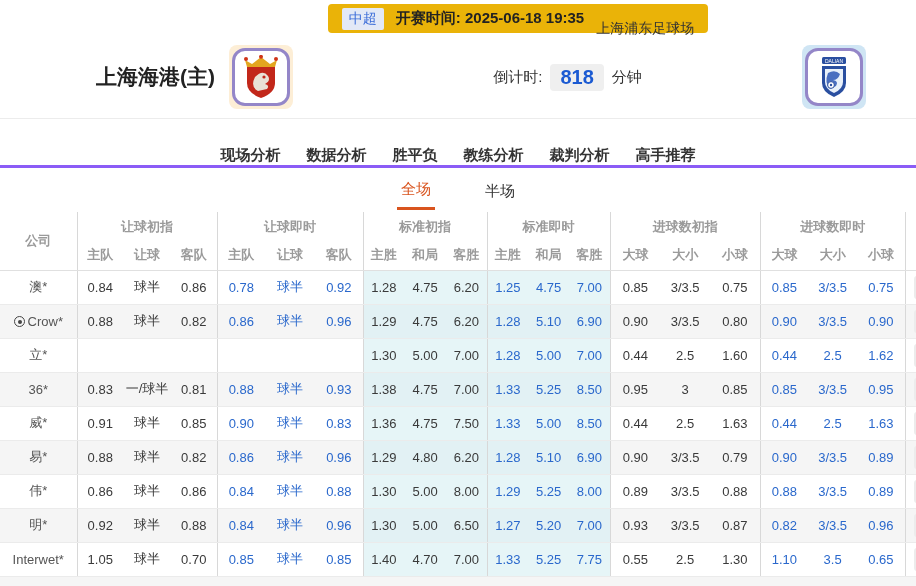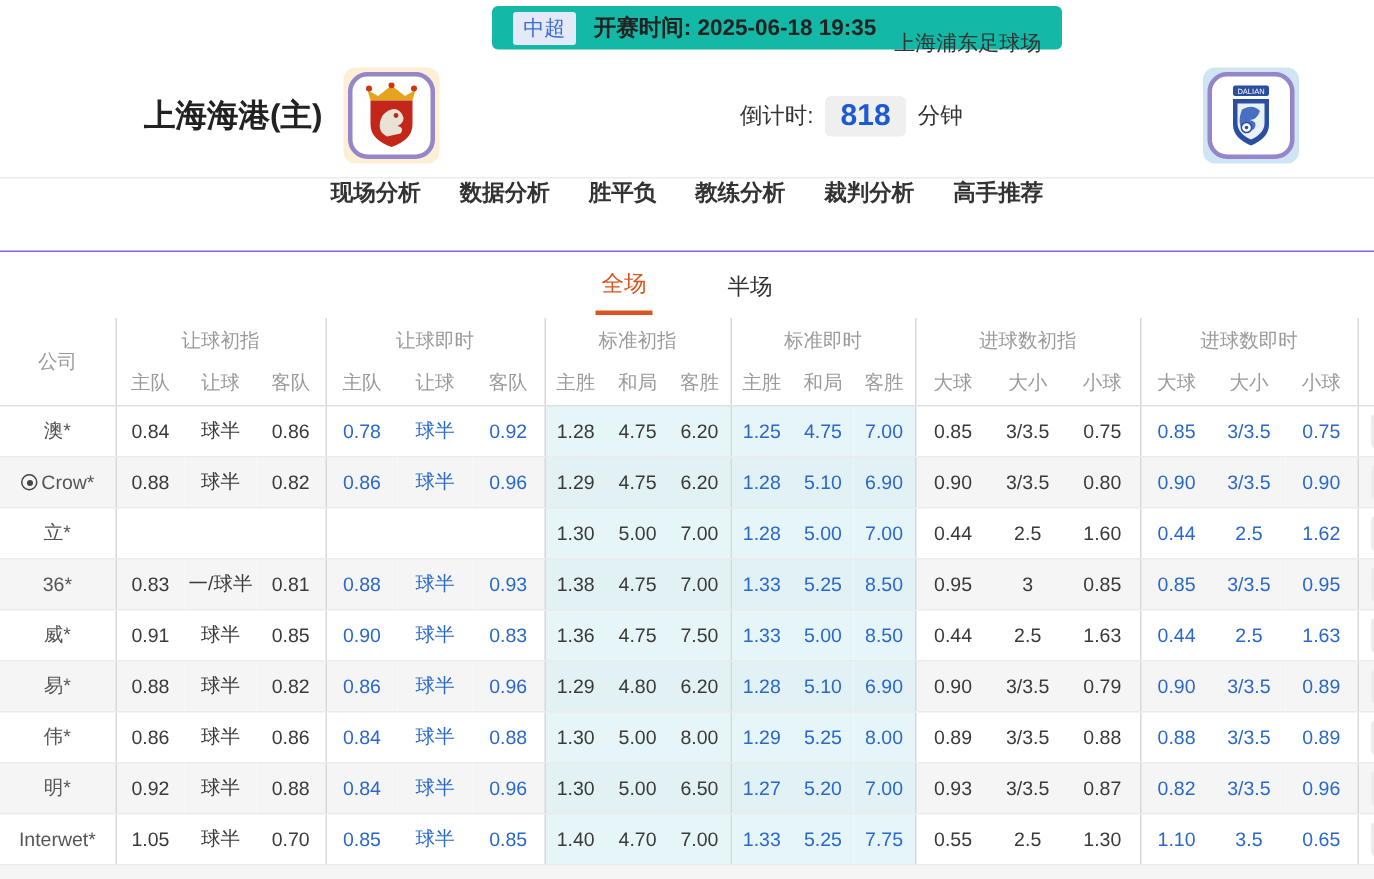--- a/index.html
+++ b/index.html
@@ -1,21 +1,21 @@
 <!DOCTYPE html>
 <html><head>
 <meta charset="utf-8">
 <style>
   * { margin:0; padding:0; box-sizing:border-box; }
   html,body { width:916px; height:586px; overflow:hidden; background:#fff;
     font-family:"Liberation Sans", sans-serif; color:#333; }
 
   
   .topbar { height:36px; display:flex; justify-content:center; align-items:flex-start; padding-top:4px; }
-  .topbar-box { display:inline-flex; align-items:center; gap:12px; background:#14b8a6;
+  .topbar-box { display:inline-flex; align-items:center; gap:12px; background:#eab308;
     border-radius:4px; padding:4px 14px; height:29px; margin-left:120px; }
   .league-badge { color:#3a6cd8; background:#e3e9f6; padding:2px 7px; font-size:14px; border-radius:2px; }
   .kickoff { font-size:15px; font-weight:bold; color:#222; }
   .venue { font-size:14px; color:#333;margin-top:20px; }
 
   
   .match-header { height:82px; display:flex; align-items:center; justify-content:space-between;
     padding:0 26px; }
   .team { display:flex; align-items:center; gap:14px; }
   .team-name { font-size:21px; font-weight:bold; color:#222; }
@@ -24,35 +24,35 @@
   .logo-outer.away { background:#cfe5f4; }
   .logo-inner { width:58px; height:58px; background:#fff; border:3px solid #9486c8; border-radius:13px;
     display:flex; align-items:center; justify-content:center; }
   .countdown { display:flex; align-items:center; gap:8px; font-size:15px; color:#333; margin-left:40px; }
   .countdown-value { font-size:20px; font-weight:bold; color:#1b5ad2; background:#efefef;
     border-radius:4px; padding:2px 10px; }
 
   .divider { border-top:1px solid #ececec; }
 
   
-  .nav { height:49px; display:flex; align-items:flex-start; justify-content:center; gap:26px;
-    border-bottom:1px solid #8b5cf6; }
+  .nav { height:49px; display:flex; align-items:flex-end; justify-content:center; gap:26px;
+    border-bottom:3px solid #8b5cf6; }
   .nav-tab { font-size:15px; font-weight:bold; color:#333; cursor:pointer; }
   .nav-tab.active { background:#e8490f; color:#fff; padding:9px 21px; border-radius:20px; }
 
   
   .subtabs { height:44px; display:flex; align-items:center; justify-content:center; gap:46px; }
   .subtab { font-size:15px; color:#333; cursor:pointer; padding:10px 4px 8px; }
   .subtab.active { color:#d9541e; border-bottom:3px solid #d9541e; }
 
   
   .table-wrap { width:916px; overflow:hidden; }
   table { border-collapse:collapse; table-layout:fixed; width:953px; }
   th, td { text-align:center; font-weight:normal; border-bottom:1px solid #ebebeb; }
-  thead th { color:#9a9a9a; font-size:13px; height:29px; border-bottom:none; }
+  thead th { color:#9a9a9a; font-size:13px; height:29px; border-bottom:none;font-weight:bold; }
   thead tr.subhead th { border-bottom:1px solid #e0e0e0; }
   thead th.company-h { border-bottom:1px solid #e0e0e0; }
   .gstart { border-left:1px solid #d8d8d8; }
   tbody td { height:34px; font-size:13px; color:#3a3a3a; }
   tbody td.company { color:#555; }
   tbody td.live { color:#2a68cc; }
   tbody td.cyan { background:#e6f5f7; }
   tbody tr.alt td { background:#f5f5f5; }
   tbody tr.alt td.cyan { background:#e2f1f4; }
   .ball-icon { display:inline-block; width:11px; height:11px; border:1px solid #444; border-radius:50%;

